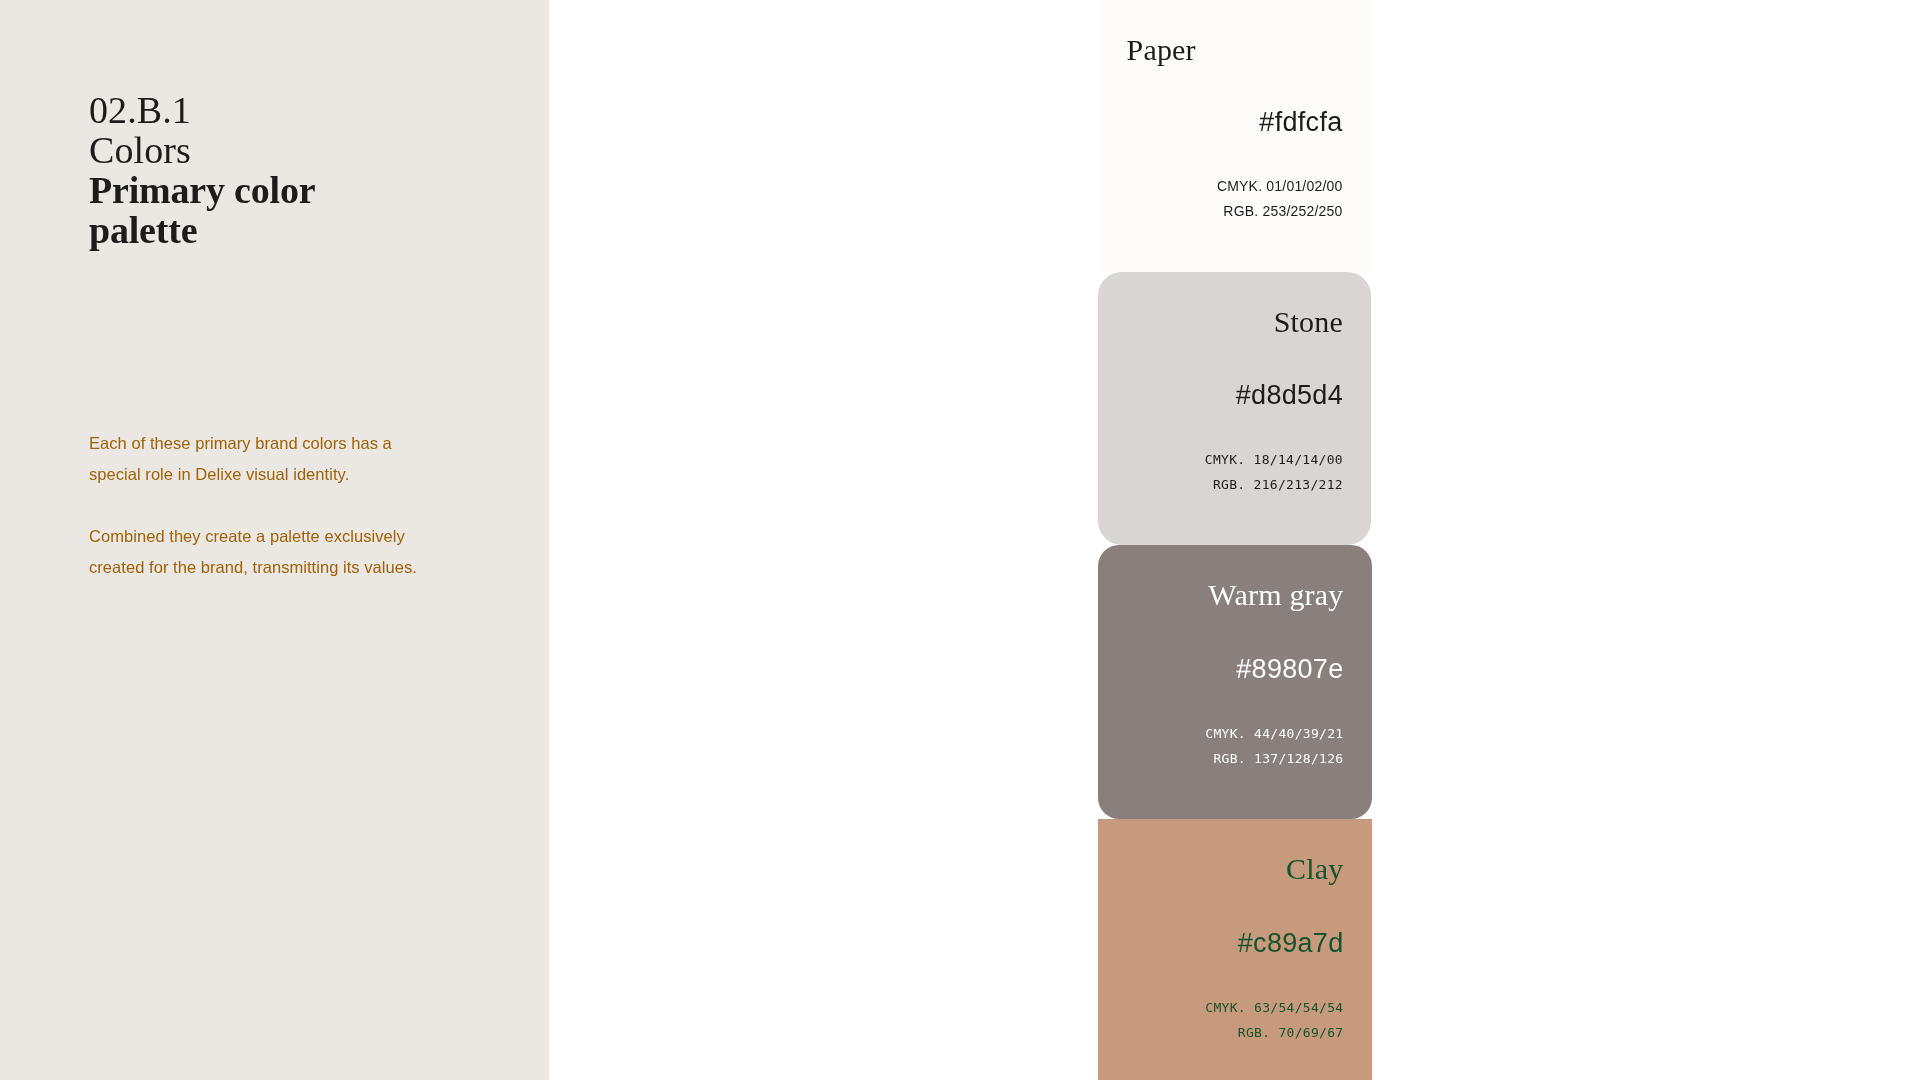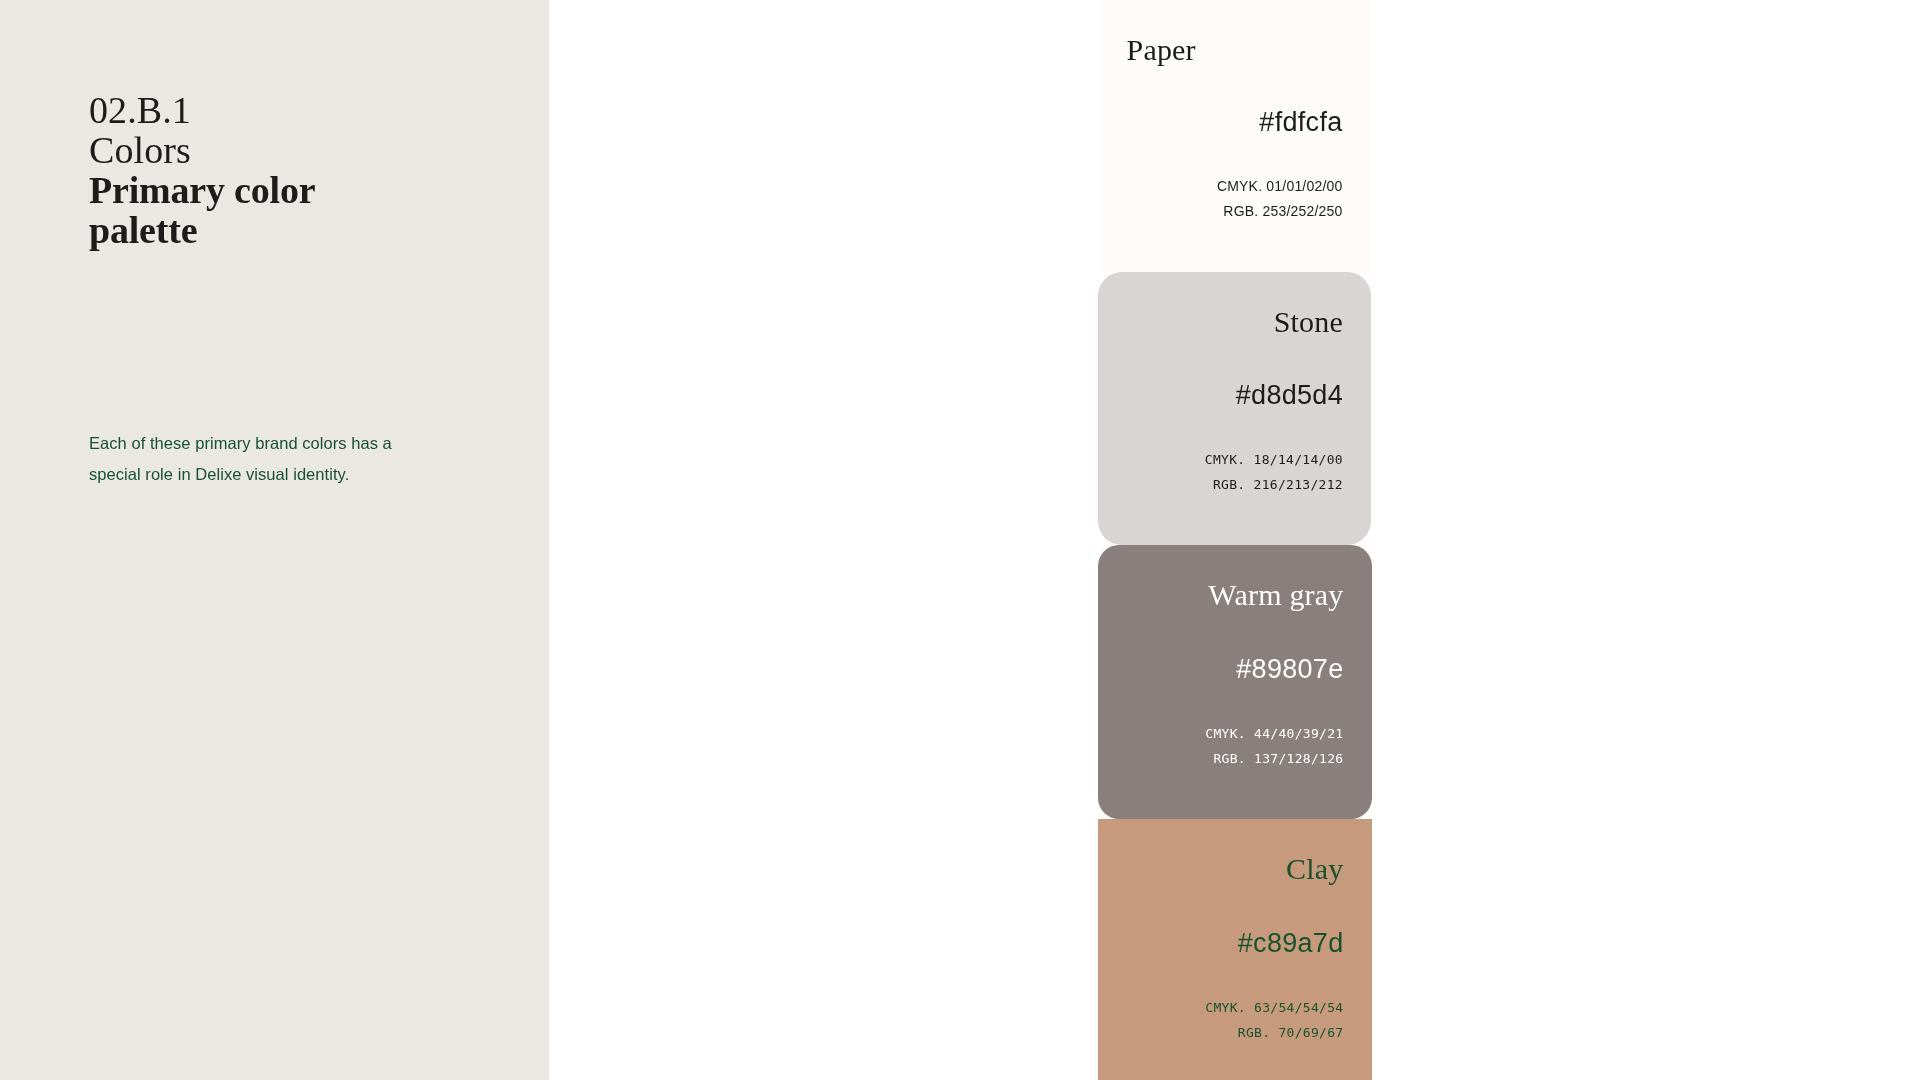--- a/index.html
+++ b/index.html
@@ -134,22 +134,23 @@
 
   <section class="info-panel" style="background: rgb(235, 231, 227);">
 
     <div class="title-block">
       <div class="title-line">02.B.1</div>
       <div class="title-line">Colors</div>
       <div class="title-line bold">Primary color</div>
       <div class="title-line bold">palette</div>
     </div>
 
-    <div class="body-block" style="color: #14532d;">
+    <div class="body-block" style="color: #a16207;">
       <p>Each of these primary brand colors has a special role in Delixe visual identity.</p>
+      <p>Combined they create a palette exclusively created for the brand, transmitting its values.</p>
     </div>
 
   </section>
 
   <section class="swatches">
 
     <div class="swatch" style="background: rgb(253, 252, 250); color: rgb(29, 28, 26); flex: 0 0 272px; width: 272px;">
       <div class="swatch-name align-left">Paper</div>
       <div class="swatch-values">
         <div class="swatch-hex">#fdfcfa</div>

